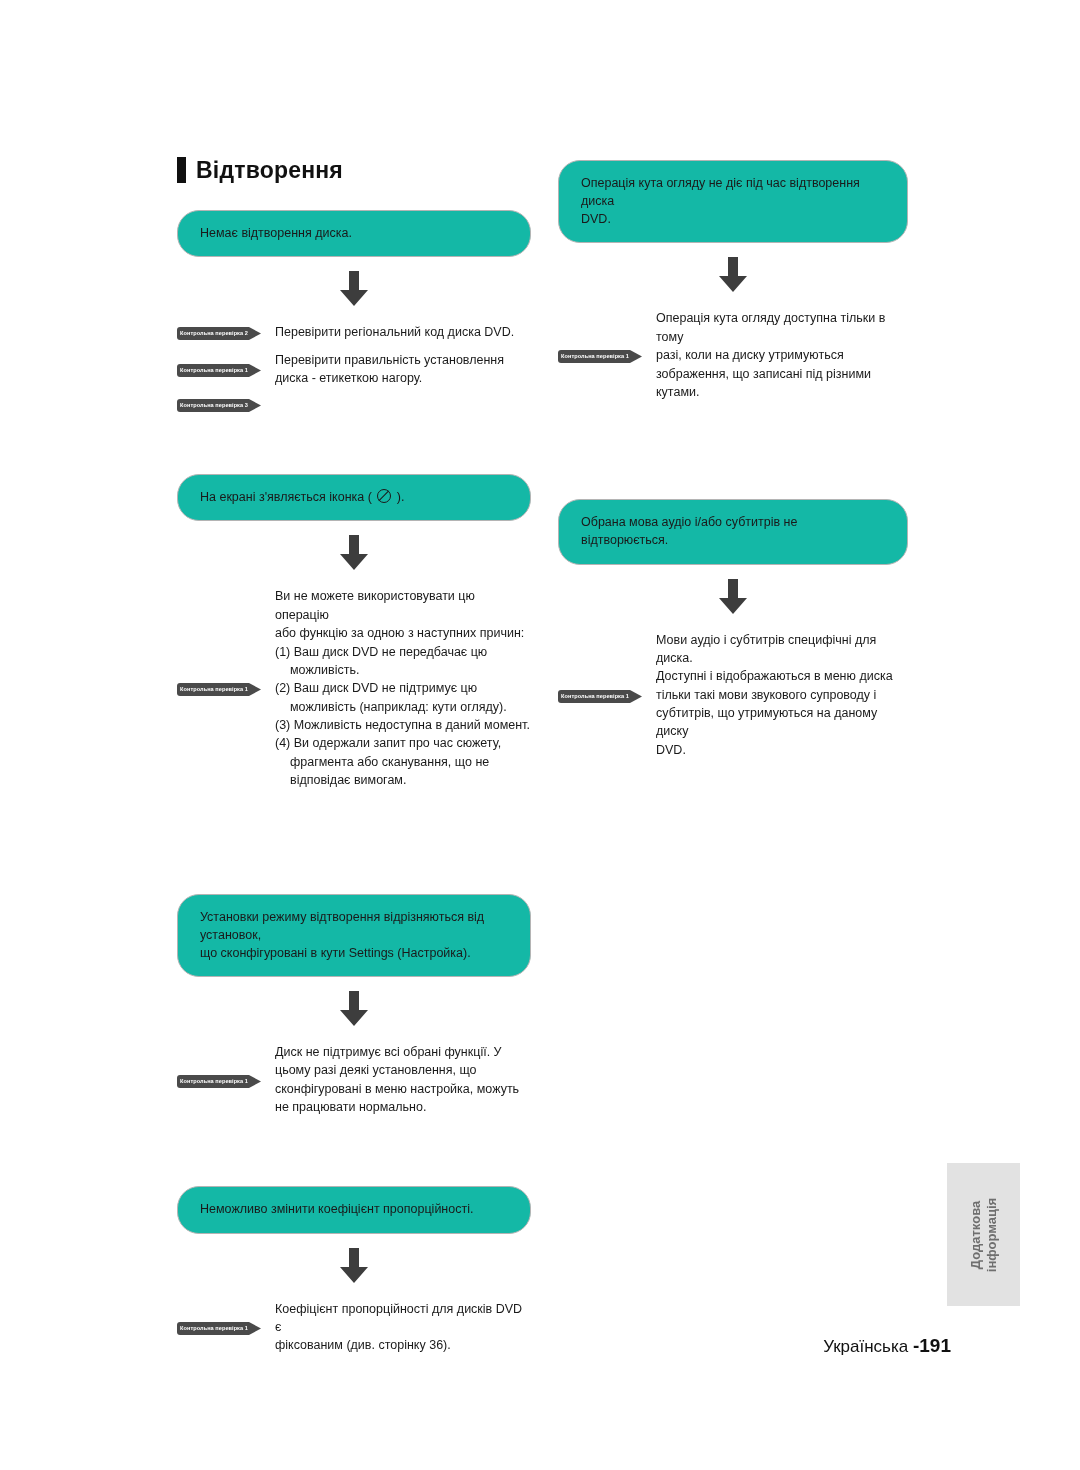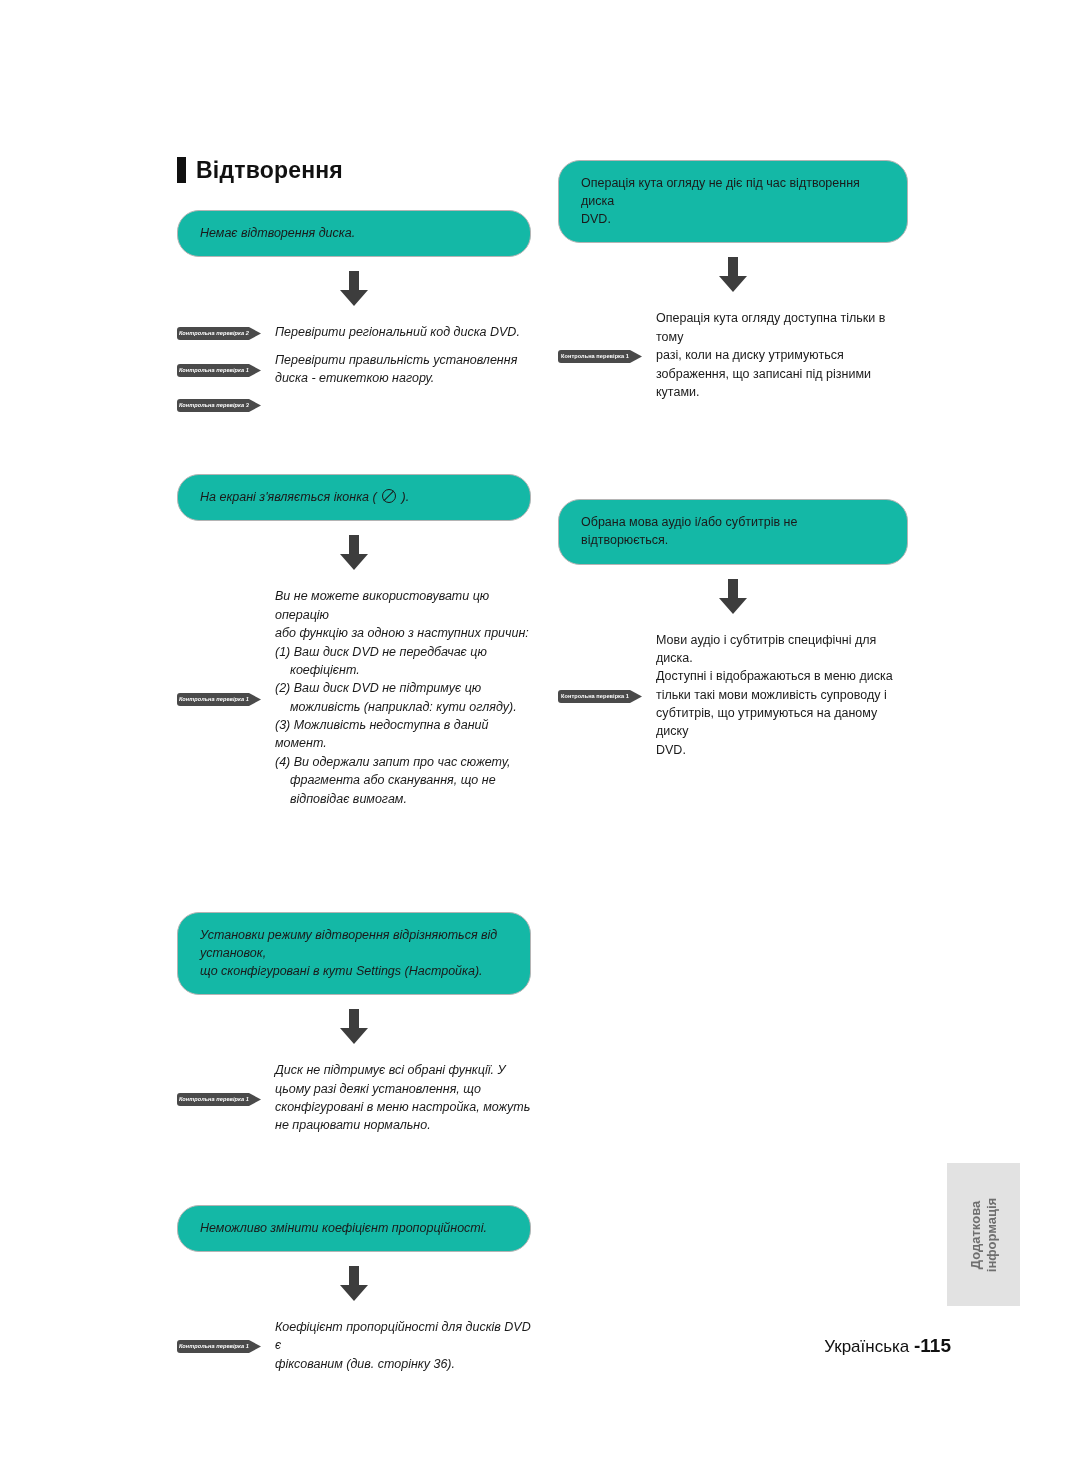--- a/index.html
+++ b/index.html
@@ -45,21 +45,20 @@
     color: #111111;
     line-height: 1;
   }
 
   
   .col-left {
     position: absolute;
     left: 172px;
     top: 210px;
     width: 354px;
-    font-style: italic;
   }
   .col-right {
     position: absolute;
     left: 553px;
     top: 160px;
     width: 350px;
   }
 
   
   .symptom {
@@ -265,21 +264,21 @@
           <div class="check-badge">
             <svg class="badge-bg" viewBox="0 0 84 13" preserveAspectRatio="none">
               <path d="M3 0 H72 L84 6.5 L72 13 H3 A3 3 0 0 1 0 10 V3 A3 3 0 0 1 3 0 Z" fill="#4a4a4a"></path>
             </svg>
             <span class="badge-text">Контрольна перевірка 1</span>
           </div>
           <div class="check-text">
             <span class="line">Ви не можете використовувати цю операцію</span>
             <span class="line">або функцію за одною з наступних причин:</span>
             <span class="line">(1) Ваш диск DVD не передбачає цю</span>
-            <span class="line ind">коефіцієнт.</span>
+            <span class="line ind">можливість.</span>
             <span class="line">(2) Ваш диск DVD не підтримує цю</span>
             <span class="line ind">можливість (наприклад: кути огляду).</span>
             <span class="line">(3) Можливість недоступна в даний момент.</span>
             <span class="line">(4) Ви одержали запит про час сюжету,</span>
             <span class="line ind">фрагмента або сканування, що не</span>
             <span class="line ind">відповідає вимогам.</span>
           </div>
         </div>
       </div>
     </div>
@@ -381,34 +380,34 @@
         <div class="check-row">
           <div class="check-badge">
             <svg class="badge-bg" viewBox="0 0 84 13" preserveAspectRatio="none">
               <path d="M3 0 H72 L84 6.5 L72 13 H3 A3 3 0 0 1 0 10 V3 A3 3 0 0 1 3 0 Z" fill="#4a4a4a"></path>
             </svg>
             <span class="badge-text">Контрольна перевірка 1</span>
           </div>
           <div class="check-text">
             <span class="line">Мови аудіо і субтитрів специфічні для диска.</span>
             <span class="line">Доступні і відображаються в меню диска</span>
-            <span class="line">тільки такі мови можливість супроводу і</span>
+            <span class="line">тільки такі мови звукового супроводу і</span>
             <span class="line">субтитрів, що утримуються на даному диску</span>
             <span class="line">DVD.</span>
           </div>
         </div>
       </div>
     </div>
 
   </div>
 
   <div class="side-tab">
     <div class="side-tab-inner">
       <span class="t1">Додаткова</span>
       <span class="t2">інформація</span>
     </div>
   </div>
 
   <div class="footer">
-    <span class="lang">Українська </span><span class="pagenum">-115</span>
+    <span class="lang">Українська </span><span class="pagenum">-191</span>
   </div>
 
 </div>
 
 </body></html>

